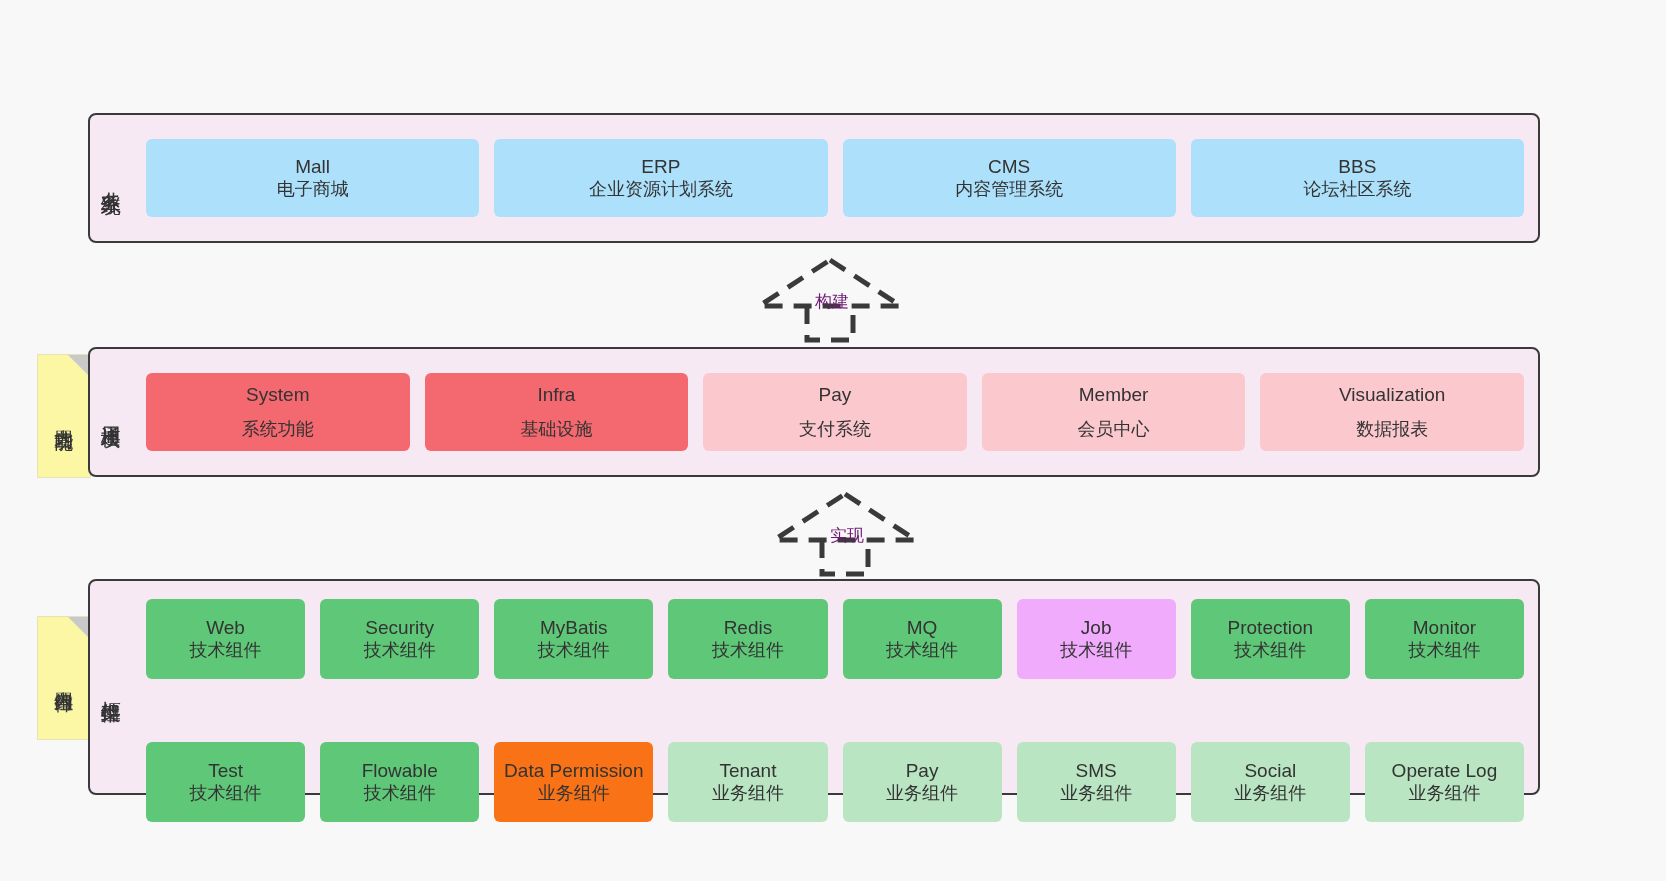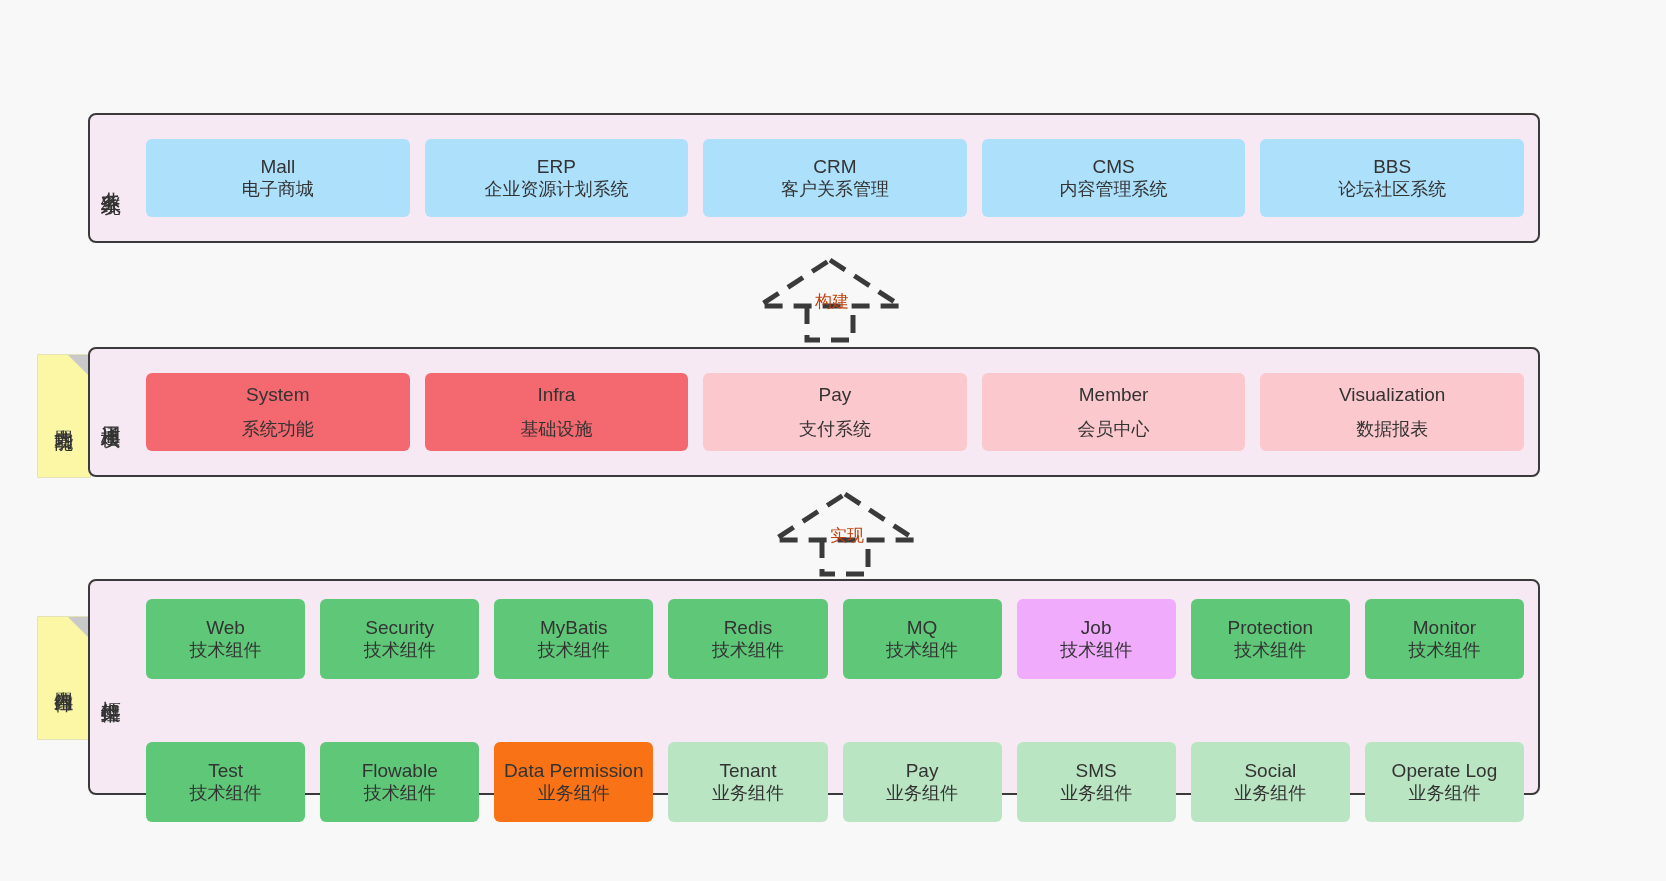--- a/index.html
+++ b/index.html
@@ -114,21 +114,21 @@
   #note-framework { left: 38px; top: 617px; width: 52px; height: 122px; }
 
   
   .gen-arrow {
     position: absolute;
   }
   .gen-arrow svg { display: block; overflow: visible; }
   .gen-label {
     position: absolute;
     font-size: 17px;
-    color: #c2410c;
+    color: #701a75;
     white-space: nowrap;
     background: transparent;
   }
 
   #arrow-build { left: 755px; top: 258px; width: 150px; height: 84px; }
   #arrow-build .gen-label { left: 60px; top: 32px; }
   #arrow-impl { left: 770px; top: 492px; width: 150px; height: 84px; }
   #arrow-impl .gen-label { left: 60px; top: 32px; }
 </style>
 </head>
@@ -142,24 +142,20 @@
       <div class="row">
         <div class="cell">
           <span class="en">Mall</span>
           <span class="cn">电子商城</span>
         </div>
         <div class="cell">
           <span class="en">ERP</span>
           <span class="cn">企业资源计划系统</span>
         </div>
         <div class="cell">
-          <span class="en">CRM</span>
-          <span class="cn">客户关系管理</span>
-        </div>
-        <div class="cell">
           <span class="en">CMS</span>
           <span class="cn">内容管理系统</span>
         </div>
         <div class="cell">
           <span class="en">BBS</span>
           <span class="cn">论坛社区系统</span>
         </div>
       </div>
     </div>
   </div>

